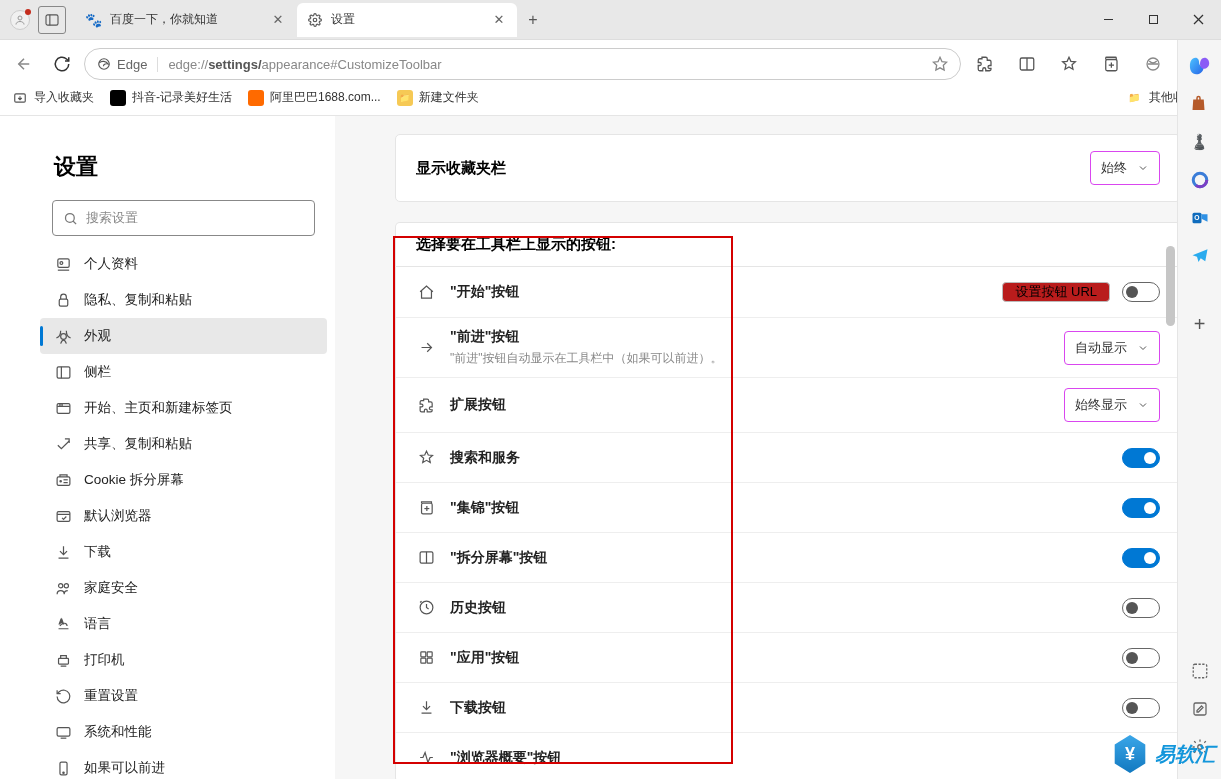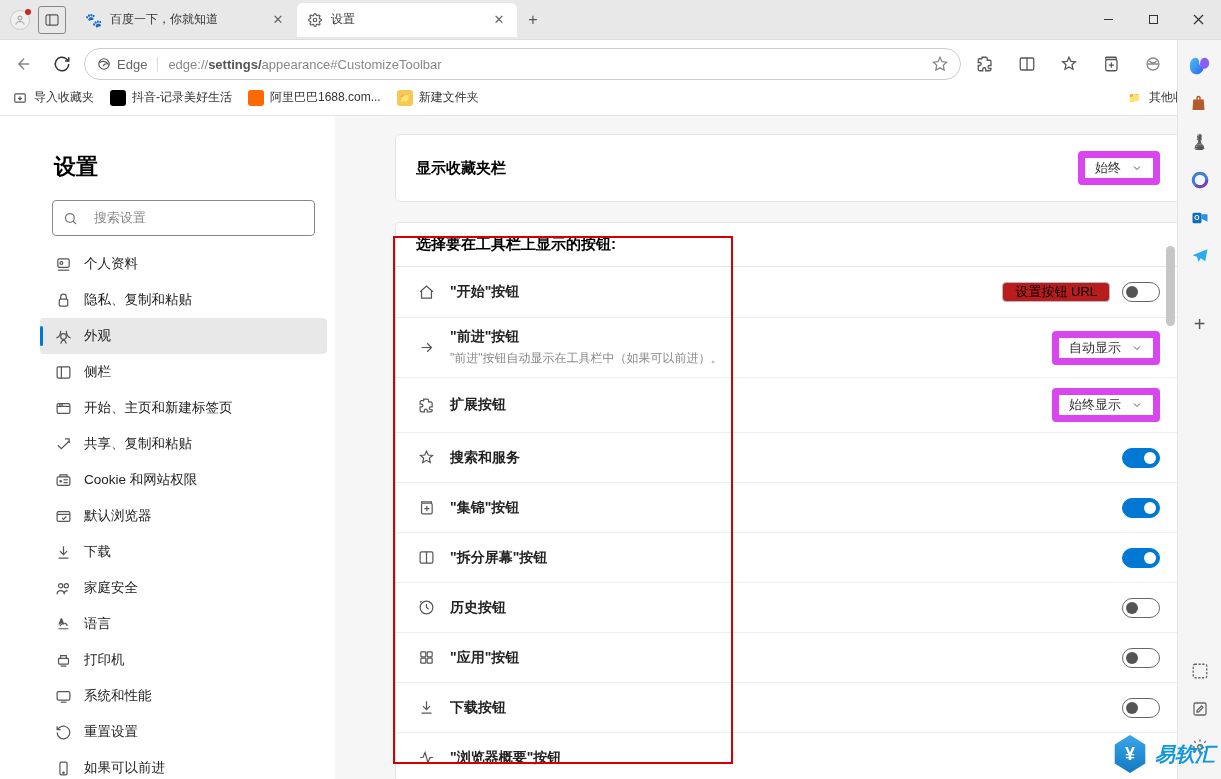--- a/index.html
+++ b/index.html
@@ -35,31 +35,31 @@
 .bookmark { display: flex; align-items: center; gap: 6px; color: #333; }
 .bookmark-icon { width: 16px; height: 16px; border-radius: 3px; display: flex; align-items: center; justify-content: center; font-size: 10px; }
 .bookmarks .spacer { flex: 1; }
 
 
 .content { display: flex; height: calc(779px - 116px); position: relative; }
 
 
 .settings-nav { width: 335px; padding: 20px 8px 0 40px; overflow: auto; }
 .settings-title { font-size: 22px; font-weight: 600; margin: 16px 0 18px 14px; }
-.search-box { height: 36px; border: 1px solid #888; border-radius: 4px; display: flex; align-items: center; padding: 0 10px; margin: 0 12px 10px 12px; gap: 16px; color: #666; }
+.search-box { height: 36px; border: 1px solid #888; border-radius: 4px; display: flex; align-items: center; padding: 0 10px; margin: 0 12px 10px 12px; gap: 8px; color: #666; }
 .nav-item { height: 36px; display: flex; align-items: center; gap: 12px; padding: 0 14px; font-size: 13.5px; color: #222; border-radius: 4px; }
 .nav-item.active { background: #e8e8e8; position: relative; }
 .nav-item.active::before { content: ""; position: absolute; left: 0; top: 8px; bottom: 8px; width: 3px; background: #0078d4; border-radius: 2px; }
 .nav-item .icon { width: 18px; height: 18px; display: flex; align-items: center; justify-content: center; color: #444; }
 
 
 .main { flex: 1; background: #f6f6f6; padding: 18px 40px 0 60px; overflow: auto; position: relative; }
 .card { background: #fff; border: 1px solid #e5e5e5; border-radius: 5px; padding: 16px 20px; display: flex; align-items: center; justify-content: space-between; margin-bottom: 20px; }
 .card-title { font-size: 15px; font-weight: 600; text-align: right; }
-.dropdown { height: 34px; border: 7px solid #d946ef; border-radius: 4px; padding: 0 10px; display: flex; align-items: center; gap: 10px; font-size: 13px; color: #333; min-width: 70px; }
+.dropdown { height: 34px; border: 1px solid #d946ef; border-radius: 4px; padding: 0 10px; display: flex; align-items: center; gap: 10px; font-size: 13px; color: #333; min-width: 70px; }
 .section-header { font-size: 15px; font-weight: 600; padding: 12px 20px; background: #fff; border: 1px solid #e5e5e5; border-bottom: none; border-radius: 5px 5px 0 0; }
 .rows { background: #fff; border: 1px solid #e5e5e5; border-radius: 0 0 5px 5px; }
 .row { min-height: 50px; display: flex; align-items: center; padding: 10px 20px; border-top: 1px solid #eee; gap: 14px; }
 .row:first-child { border-top: none; }
 .row .row-icon { width: 20px; height: 20px; display: flex; align-items: center; justify-content: center; color: #555; }
 .row-body { flex: 1; }
 .row-label { font-size: 14px; font-weight: 600; color: #222; }
 .row-sub { font-size: 12px; color: #888; margin-top: 4px; }
 .row-actions { display: flex; align-items: center; gap: 12px; }
 .btn { height: 20px; border: 1px solid #bbb; border-radius: 4px; padding: 0 12px; display: flex; align-items: center; font-size: 13px; background: #b91c1c; }
@@ -298,21 +298,21 @@
         <div class="nav-item">
           <span class="icon">
             <svg width="17" height="17" viewBox="0 0 24 24" fill="none" stroke="#555" stroke-width="1.7">
               <rect x="3" y="7" width="18" height="12" rx="2"></rect>
               <path d="M7 7V4h10v3"></path>
               <circle cx="8" cy="13" r="1"></circle>
               <line x1="12" y1="11" x2="18" y2="11"></line>
               <line x1="12" y1="15" x2="18" y2="15"></line>
             </svg>
           </span>
-          <span>Cookie 和网站权限</span>
+          <span>Cookie 拆分屏幕</span>
         </div>
         <div class="nav-item">
           <span class="icon">
             <svg width="17" height="17" viewBox="0 0 24 24" fill="none" stroke="#555" stroke-width="1.7">
               <rect x="3" y="5" width="18" height="14" rx="2"></rect>
               <line x1="3" y1="9" x2="21" y2="9"></line>
               <path d="M10 14l2 2 4-4"></path>
             </svg>
           </span>
           <span>默认浏览器</span>
@@ -349,34 +349,34 @@
             <svg width="17" height="17" viewBox="0 0 24 24" fill="none" stroke="#555" stroke-width="1.7">
               <rect x="5" y="9" width="14" height="8" rx="1"></rect>
               <path d="M8 9V5h8v4M8 20h8"></path>
             </svg>
           </span>
           <span>打印机</span>
         </div>
         <div class="nav-item">
           <span class="icon">
             <svg width="17" height="17" viewBox="0 0 24 24" fill="none" stroke="#555" stroke-width="1.7">
+              <path d="M3 12a9 9 0 1 0 3-6.7L3 8"></path>
+              <path d="M3 3v5h5"></path>
+            </svg>
+          </span>
+          <span>重置设置</span>
+        </div>
+        <div class="nav-item">
+          <span class="icon">
+            <svg width="17" height="17" viewBox="0 0 24 24" fill="none" stroke="#555" stroke-width="1.7">
               <rect x="3" y="5" width="18" height="12" rx="2"></rect>
               <line x1="8" y1="20" x2="16" y2="20"></line>
             </svg>
           </span>
           <span>系统和性能</span>
-        </div>
-        <div class="nav-item">
-          <span class="icon">
-            <svg width="17" height="17" viewBox="0 0 24 24" fill="none" stroke="#555" stroke-width="1.7">
-              <path d="M3 12a9 9 0 1 0 3-6.7L3 8"></path>
-              <path d="M3 3v5h5"></path>
-            </svg>
-          </span>
-          <span>重置设置</span>
         </div>
         <div class="nav-item">
           <span class="icon">
             <svg width="17" height="17" viewBox="0 0 24 24" fill="none" stroke="#555" stroke-width="1.7">
               <rect x="7" y="3" width="10" height="18" rx="2"></rect>
               <circle cx="12" cy="18" r="1"></circle>
             </svg>
           </span>
           <span>如果可以前进</span>
         </div>

